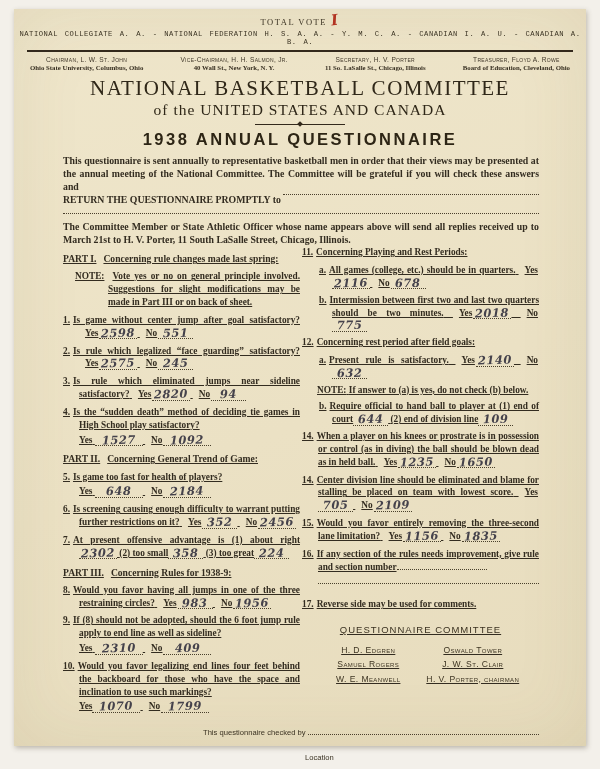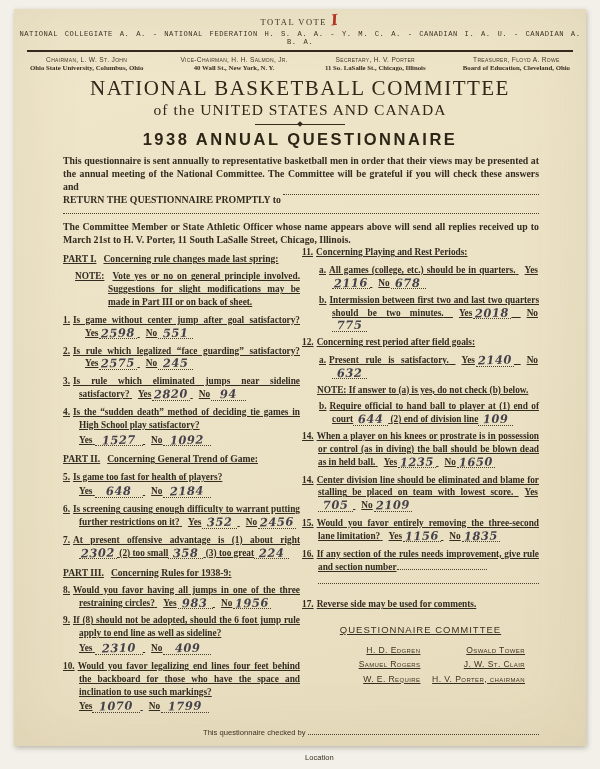--- a/index.html
+++ b/index.html
@@ -78,21 +78,21 @@
   
   .comm-head {
     text-align:center; font-family:"Liberation Sans", sans-serif; font-weight:normal;
     font-size:9.5px; letter-spacing:1px; color:#3a3120; margin:12px 0 7px 0;
   }
   .comm-cols { display:flex; padding:0 14px; }
   .comm-col { flex:1 1 0; }
   .comm-name {
     display:block; font-family:"Liberation Sans", sans-serif; font-variant:small-caps;
     font-size:8.6px; letter-spacing:.4px; line-height:1.65; color:#3d3422; font-weight:normal;
-    text-align:right;
+    text-align:center;
   }
   
   .footer { padding:0 47px 0 49px; font-family:"Liberation Sans", sans-serif; font-size:7.6px; color:#3a3222; }
   .f-line { display:flex; align-items:flex-end; }
   .f-line .dotfill { border-bottom:1px dotted #4a3f2c; }
   .f-checked { margin-top:10px; padding-left:140px; }
   .f-location { margin-top:16px; padding-left:242px; }
 </style>
 </head>
 <body>
@@ -290,21 +290,21 @@
 
         <div class="q" style="margin-top:10px">
           <span class="qnum">17.</span><span>Reverse side may be used for comments.</span>
         </div>
 
         <div class="comm-head">QUESTIONNAIRE COMMITTEE</div>
         <div class="comm-cols">
           <div class="comm-col">
             <span class="comm-name">H. D. Edgren</span>
             <span class="comm-name">Samuel Rogers</span>
-            <span class="comm-name">W. E. Require</span>
+            <span class="comm-name">W. E. Meanwell</span>
           </div>
           <div class="comm-col">
             <span class="comm-name">Oswald Tower</span>
             <span class="comm-name">J. W. St. Clair</span>
             <span class="comm-name">H. V. Porter, chairman</span>
           </div>
         </div>
 
       </div>
     </div>

